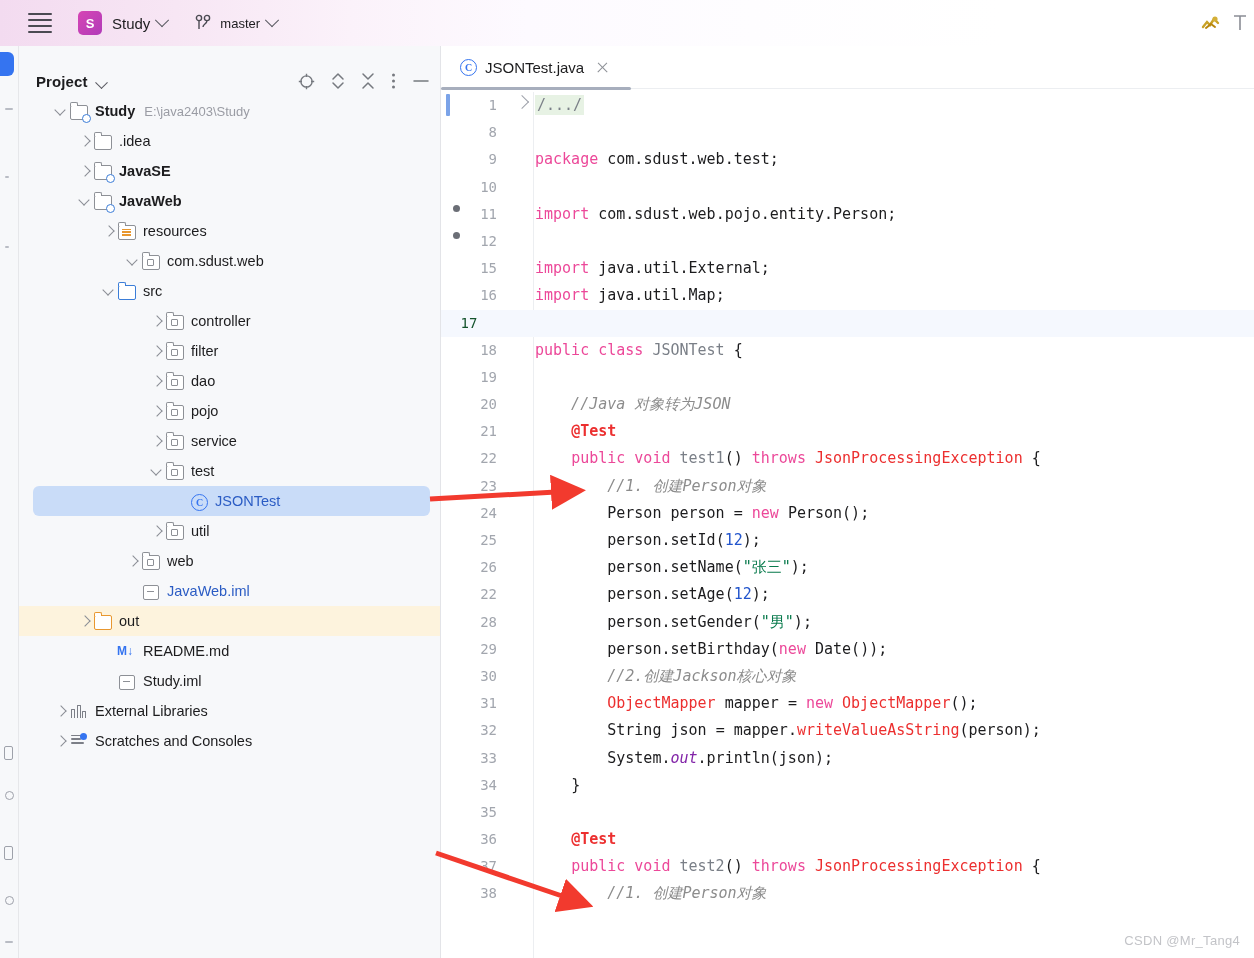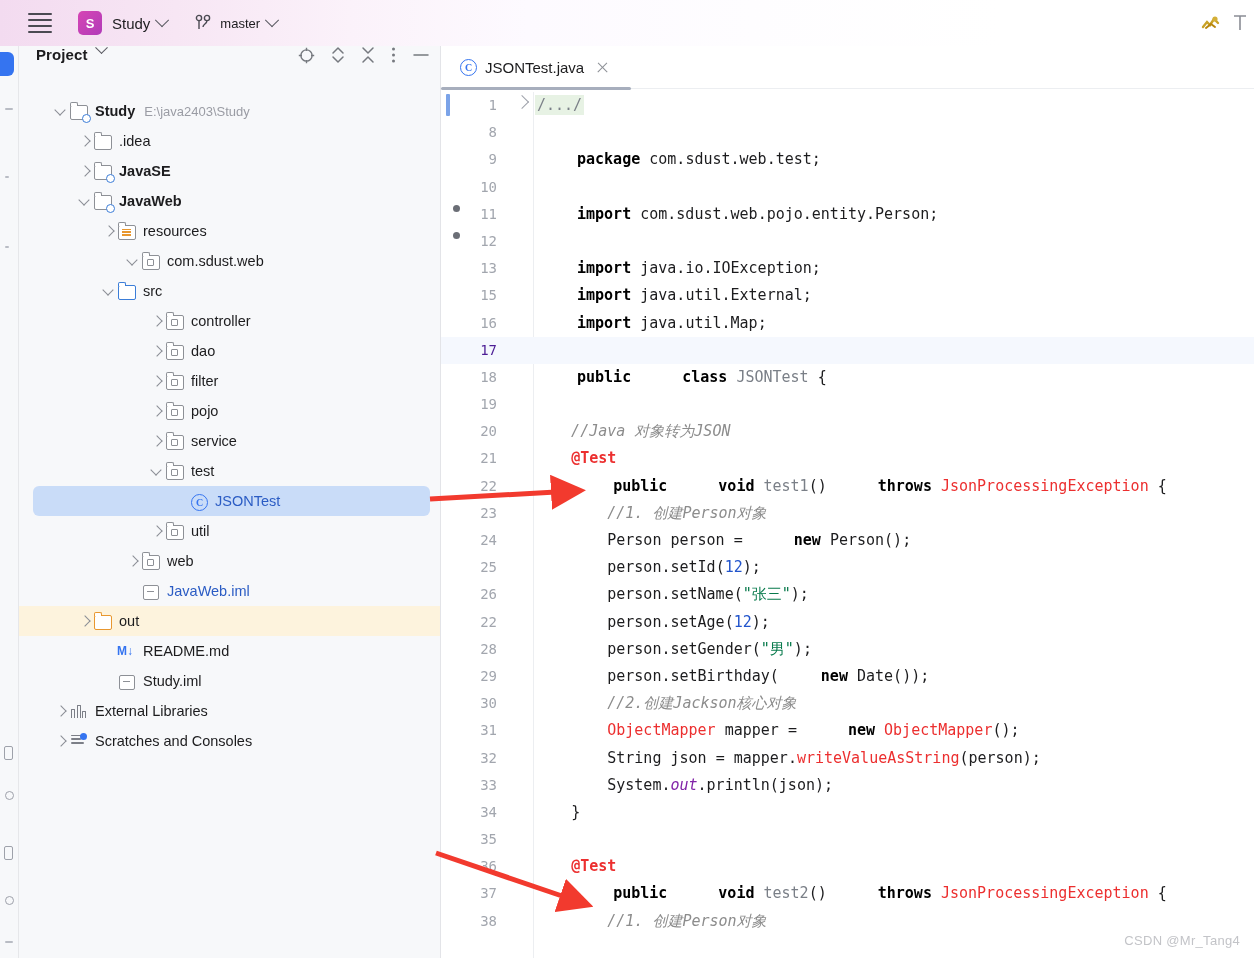--- a/index.html
+++ b/index.html
@@ -83,21 +83,21 @@
   }
 
   
   #project-panel {
     position: absolute; left: 19px; top: 46px;
     width: 421px; height: 912px;
     background: #f7f8fa;
     border-right: 1px solid #e3e4e8;
   }
   #project-toolbar {
-    height: 44px; display: flex; align-items: flex-start;
+    height: 44px; display: flex; align-items: flex-end;
     padding-left: 17px; padding-right: 10px;
   }
   #project-title {
     font-size: 15px; font-weight: bold; color: #1c1c1e; letter-spacing: .1px;
   }
   #project-title-chev {
     margin-left: 9px; width: 8px; height: 8px;
     border-right: 1.5px solid #5a5a62; border-bottom: 1.5px solid #5a5a62;
     transform: rotate(45deg) translate(-2px,-2px);
   }
@@ -222,21 +222,21 @@
   }
 
   
   #code-wrap { position: absolute; left: 0; top: 46px; width: 813px; height: 866px; overflow: hidden; }
   #gutter-sep { position: absolute; left: 92px; top: 0; width: 1px; height: 866px; background: #eceef1; }
   .cline {
     position: relative; height: 27.2px; font-family: "DejaVu Sans Mono","Liberation Mono",monospace;
     font-size: 15px; line-height: 27.2px; white-space: pre;
   }
   .cline.cur { background: #f5f8fe; }
-  .cline.cur .ln { color: #4c1d95; }
+  .cline.cur .ln { color: #14532d; text-align: center; }
   .ln {
     position: absolute; left: 0; width: 56px; text-align: right;
     color: #a2a6ae; font-size: 14px; font-family: "DejaVu Sans Mono","Liberation Mono",monospace;
   }
   .code { position: absolute; left: 94px; }
   #caret-line1 {
     position: absolute; left: 5px; top: 2px; width: 4px; height: 22px;
     background: #7ba3e8; border-radius: 1px;
   }
   #fold-arrow {
@@ -244,21 +244,21 @@
     border-right: 1.6px solid #9ea1aa; border-bottom: 1.6px solid #9ea1aa;
     transform: rotate(-45deg);
   }
   .folded { background: #e7f2e4; padding: 1px 2px; color: #7a7f87; }
   .gut-dot {
     position: absolute; left: 12px; width: 7px; height: 7px; border-radius: 50%;
     background: #6b6e76;
   }
 
   
-  .kw   { color: #000000; font-weight: bold; margin-left: 42px; }
+  .kw   { color: #ec4899; font-weight: normal; }
   .id   { color: #1c1c1e; }
   .cls  { color: #7a7f87; }
   .err  { color: #ec2f2f; }
   .errb { color: #ec2f2f; font-weight: bold; text-align: center; }
   .str  { color: #087a4c; }
   .num  { color: #2255cc; }
   .cmt  { color: #8c8c8c; font-style: italic; }
   .stat { color: #8224a8; font-style: italic; }
 
   
@@ -440,30 +440,30 @@
         </span>
         <span class="lbl">controller</span>
       </div>
       <div class="row">
         <span style="display:inline-block;width:130px"></span>
         <span class="arr closed"></span>
         <span class="ic">
           <span class="fold"></span>
           <span class="srcdot"></span>
         </span>
+        <span class="lbl">filter</span>
+      </div>
+      <div class="row">
+        <span style="display:inline-block;width:130px"></span>
+        <span class="arr closed"></span>
+        <span class="ic">
+          <span class="fold"></span>
+          <span class="srcdot"></span>
+        </span>
         <span class="lbl">dao</span>
-      </div>
-      <div class="row">
-        <span style="display:inline-block;width:130px"></span>
-        <span class="arr closed"></span>
-        <span class="ic">
-          <span class="fold"></span>
-          <span class="srcdot"></span>
-        </span>
-        <span class="lbl">filter</span>
       </div>
       <div class="row">
         <span style="display:inline-block;width:130px"></span>
         <span class="arr closed"></span>
         <span class="ic">
           <span class="fold"></span>
           <span class="srcdot"></span>
         </span>
         <span class="lbl">pojo</span>
       </div>
@@ -589,21 +589,20 @@
     <div id="fold-arrow"></div>
     <div class="gut-dot" style="top:113px"></div>
     <div class="gut-dot" style="top:140px"></div>
     <div id="code-lines">
         <div class="cline"><span class="ln">1</span><span class="code"><span class="folded">/.../</span></span></div>
         <div class="cline"><span class="ln">8</span><span class="code"></span></div>
         <div class="cline"><span class="ln">9</span><span class="code"><span class="kw">package</span><span class="id"> </span><span class="id">com</span><span class="id">.</span><span class="id">sdust</span><span class="id">.</span><span class="id">web</span><span class="id">.</span><span class="id">test</span><span class="id">;</span></span></div>
         <div class="cline"><span class="ln">10</span><span class="code"></span></div>
         <div class="cline"><span class="ln">11</span><span class="code"><span class="kw">import</span><span class="id"> </span><span class="id">com</span><span class="id">.</span><span class="id">sdust</span><span class="id">.</span><span class="id">web</span><span class="id">.</span><span class="id">pojo</span><span class="id">.</span><span class="id">entity</span><span class="id">.</span><span class="id">Person</span><span class="id">;</span></span></div>
         <div class="cline"><span class="ln">12</span><span class="code"></span></div>
-        <div class="cline"><span class="ln">13</span><span class="code"><span class="kw">import</span><span class="id"> </span><span class="id">java</span><span class="id">.</span><span class="id">io</span><span class="id">.</span><span class="id">IOException</span><span class="id">;</span></span></div>
         <div class="cline"><span class="ln">15</span><span class="code"><span class="kw">import</span><span class="id"> </span><span class="id">java</span><span class="id">.</span><span class="id">util</span><span class="id">.</span><span class="id">External</span><span class="id">;</span></span></div>
         <div class="cline"><span class="ln">16</span><span class="code"><span class="kw">import</span><span class="id"> </span><span class="id">java</span><span class="id">.</span><span class="id">util</span><span class="id">.</span><span class="id">Map</span><span class="id">;</span></span></div>
         <div class="cline cur"><span class="ln">17</span><span class="code"></span></div>
         <div class="cline"><span class="ln">18</span><span class="code"><span class="kw">public</span><span class="id"> </span><span class="kw">class</span><span class="id"> </span><span class="cls">JSONTest</span><span class="id"> </span><span class="id">{</span></span></div>
         <div class="cline"><span class="ln">19</span><span class="code"></span></div>
         <div class="cline"><span class="ln">20</span><span class="code"><span class="cmt">    //Java 对象转为JSON</span></span></div>
         <div class="cline"><span class="ln">21</span><span class="code"><span class="id">    </span><span class="errb">@Test</span></span></div>
         <div class="cline"><span class="ln">22</span><span class="code"><span class="id">    </span><span class="kw">public</span><span class="id"> </span><span class="kw">void</span><span class="id"> </span><span class="cls">test1</span><span class="id">(</span><span class="id">)</span><span class="id"> </span><span class="kw">throws</span><span class="id"> </span><span class="err">JsonProcessingException</span><span class="id"> </span><span class="id">{</span></span></div>
         <div class="cline"><span class="ln">23</span><span class="code"><span class="cmt">        //1. 创建Person对象</span></span></div>
         <div class="cline"><span class="ln">24</span><span class="code"><span class="id">        </span><span class="id">Person</span><span class="id"> </span><span class="id">person</span><span class="id"> </span><span class="id">=</span><span class="id"> </span><span class="kw">new</span><span class="id"> </span><span class="id">Person</span><span class="id">(</span><span class="id">)</span><span class="id">;</span></span></div>

